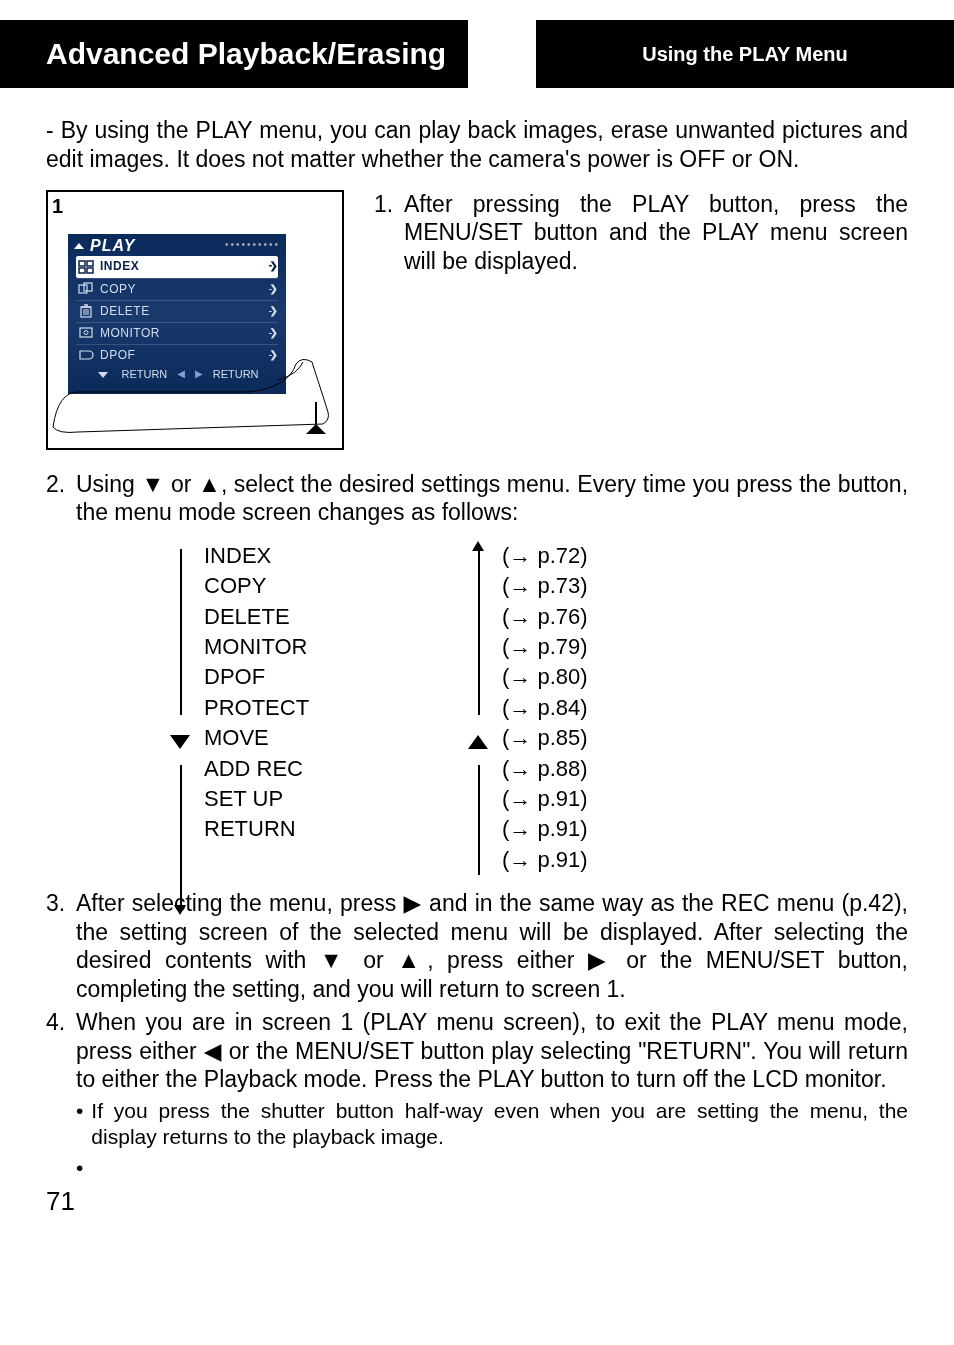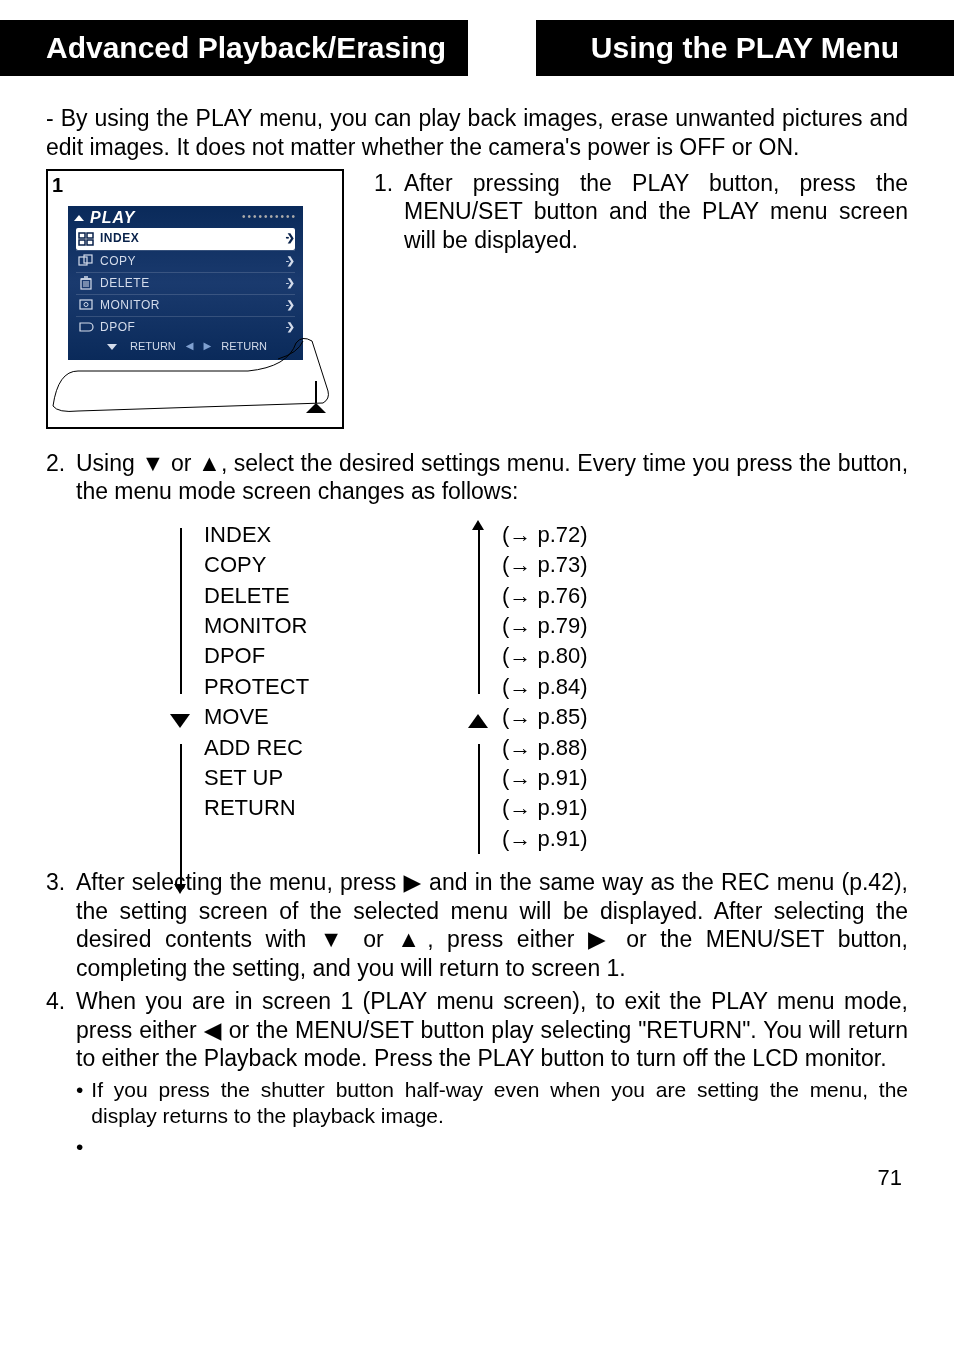--- a/index.html
+++ b/index.html
@@ -1,27 +1,27 @@
 <!DOCTYPE html>
 <html><head>
 <meta charset="utf-8">
 <style>
   * { margin:0; padding:0; box-sizing:border-box; }
   body { background:#fff; font-family:Arial,Helvetica,sans-serif; color:#000; width:954px; }
-  .header { display:flex; height:56px; margin-top:20px; }
+  .header { display:flex; height:68px; margin-top:20px; }
   .header .left, .header .right { background:#000; color:#fff; display:flex; align-items:center; font-weight:bold; }
   .header .left { width:468px; font-size:30px; padding-left:46px; justify-content:flex-start; }
   .header .gap { width:68px; background:#fff; }
-  .header .right { flex:1; font-size:30px; justify-content:center; }
+  .header .right { flex:1; font-size:20px; justify-content:center; }
   .content { padding:28px 46px 0 46px; font-size:23px; line-height:1.25; }
-  .intro { text-align:justify; margin-bottom:7px; }
+  .intro { text-align:justify; margin-bottom:16px; }
   .row1 { display:flex; gap:30px; align-items:flex-start; margin-bottom:20px; }
   .screenshot { width:298px; height:260px; border:2px solid #000; position:relative; background:#fff; flex-shrink:0; }
   .screenshot .num { position:absolute; top:2px; left:4px; font-weight:bold; font-size:20px; }
-  .lcd { position:absolute; top:35px; left:20px; width:235px; background:linear-gradient(180deg,#0a2a5a 0%,#1a3a6e 50%,#0a2a5a 100%); padding-bottom:6px; }
+  .lcd { position:absolute; top:42px; left:20px; width:218px; background:linear-gradient(180deg,#0a2a5a 0%,#1a3a6e 50%,#0a2a5a 100%); padding-bottom:12px; }
   .lcd .titlebar { display:flex; align-items:center; gap:6px; padding:2px 6px 0 6px; }
   .lcd .titlebar .arrow-up { width:0;height:0;border-left:5px solid transparent;border-right:5px solid transparent;border-bottom:6px solid #fff; }
   .lcd .titlebar .title { color:#fff; font-weight:bold; font-style:italic; font-size:16px; letter-spacing:1px; }
   .lcd .titlebar .dots { color:#aaa; flex:1; font-size:10px; text-align:right; letter-spacing:2px; }
   .lcd .item { display:flex; align-items:center; gap:6px; margin:0 8px; height:22px; border-top:1px solid rgba(255,255,255,0.15); padding:0 2px; }
   .lcd .item.selected { background:#fff; color:#08214a; border-radius:2px; border-top:none; font-weight:bold; }
   .lcd .item:not(.selected){ color:#d4dceb; }
   .lcd .item .ico { width:16px; height:14px; display:inline-block; }
   .lcd .item .lbl { font-size:12px; font-family:Arial,sans-serif; letter-spacing:0.5px; flex:1; }
   .lcd .item .chev { font-size:10px; letter-spacing:-2px; }
@@ -41,21 +41,21 @@
   .menu-table .col-pages { }
   .vline { position:absolute; left:14px; width:2px; background:#000; }
   .vline.top { top:8px; height:166px; }
   .vline.bot { top:224px; height:140px; }
   .tri-down { position:absolute; left:4px; top:194px; width:0;height:0;border-left:10px solid transparent;border-right:10px solid transparent;border-top:14px solid #000; }
   .tri-up { position:absolute; left:4px; top:194px; width:0;height:0;border-left:10px solid transparent;border-right:10px solid transparent;border-bottom:14px solid #000; }
   .arrow-head-down { position:absolute; left:8px; top:364px; width:0;height:0;border-left:6px solid transparent;border-right:6px solid transparent;border-top:10px solid #000; }
   .arrow-head-up { position:absolute; left:8px; top:0px; width:0;height:0;border-left:6px solid transparent;border-right:6px solid transparent;border-bottom:10px solid #000; }
   .note { display:flex; gap:8px; margin-left:30px; font-size:21px; text-align:justify; margin-top:4px; }
   .note .bullet { flex-shrink:0; }
-  .pagenum { text-align:right; font-size:22px; padding-right:6px; margin-top:4px; }
+  .pagenum { text-align:left; font-size:26px; padding-right:6px; margin-top:4px; }
   .glyph { font-family:Arial,sans-serif; }
 </style>
 </head>
 <body>
 
 <div class="header">
   <div class="left">Advanced Playback/Erasing</div>
   <div class="gap"></div>
   <div class="right">Using the PLAY Menu</div>
 </div>

